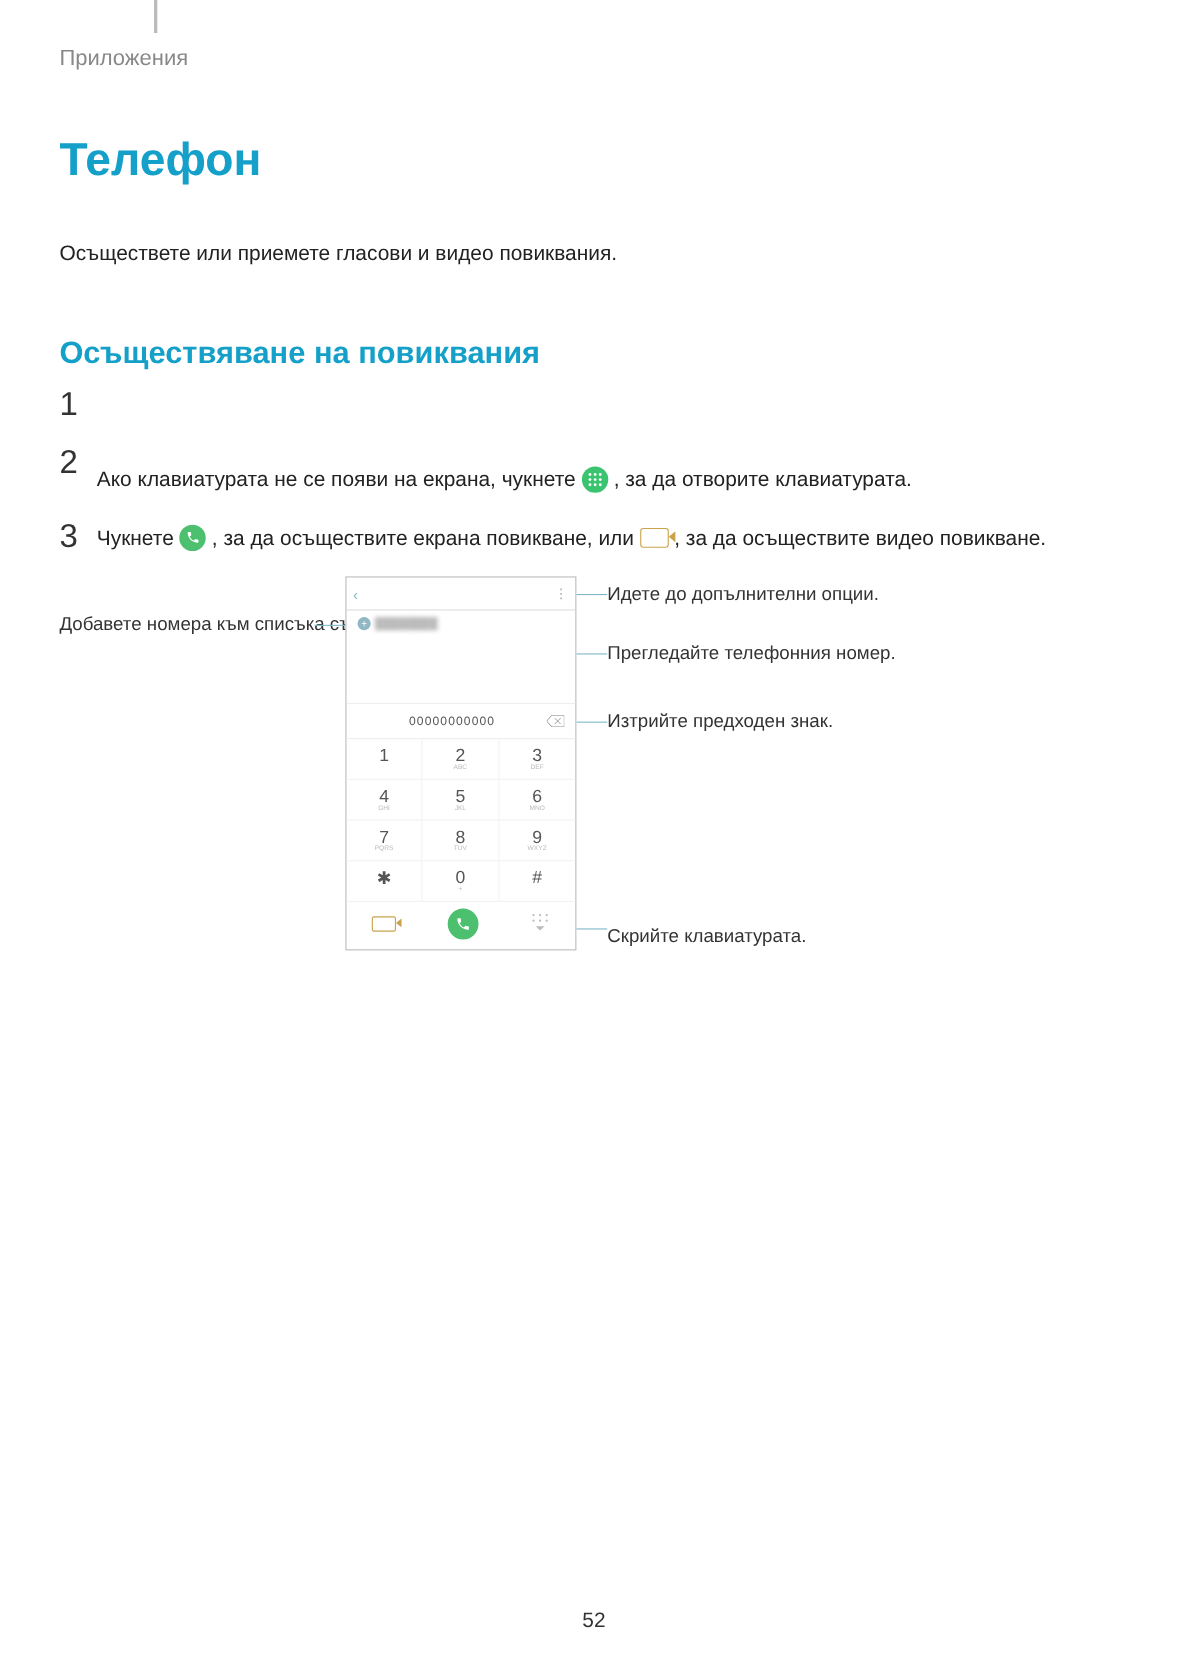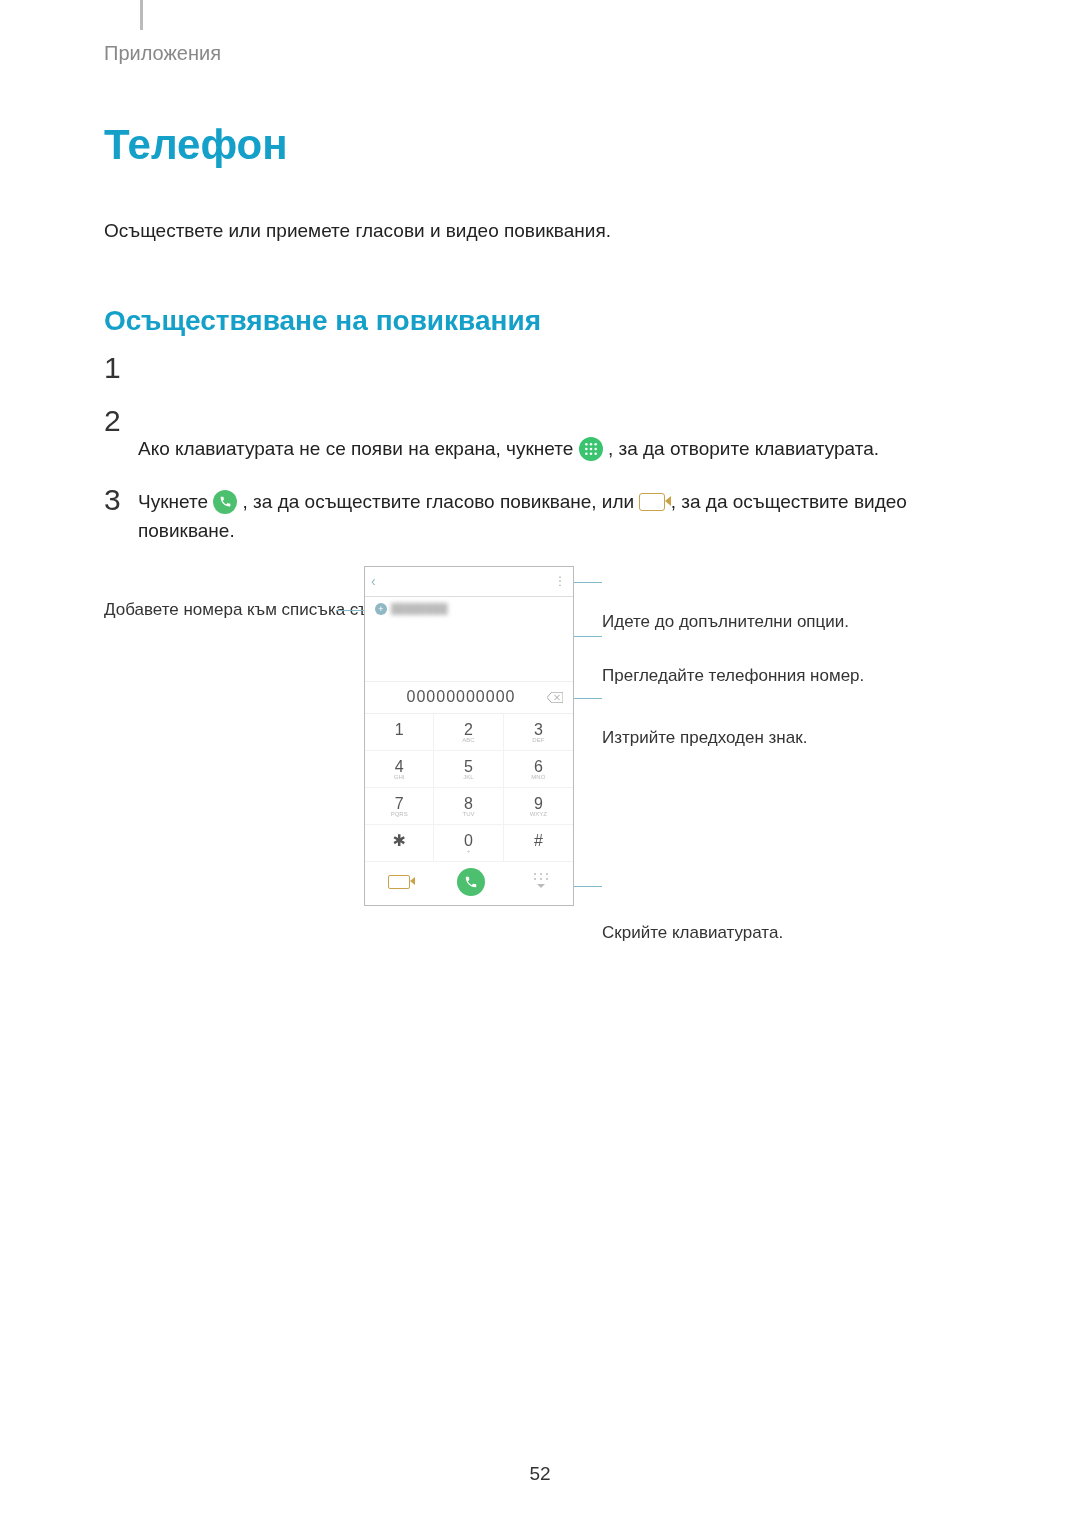--- a/index.html
+++ b/index.html
@@ -5,21 +5,21 @@
   * { box-sizing: border-box; margin: 0; padding: 0; }
   body {
     width: 1080px;
     height: 1527px;
     background: #fff;
     font-family: Arial, Helvetica, sans-serif;
     color: #222;
     position: relative;
   }
   .page {
-    padding: 42px 78px 0 104px;
+    padding: 42px 78px 0 54px;
     position: relative;
   }
   .top-rule {
     position: absolute;
     top: 0; left: 140px;
     width: 3px; height: 30px;
     background: #bbb;
   }
   .breadcrumb {
     font-size: 20px;
@@ -55,21 +55,21 @@
     color: #333;
     width: 34px;
     flex-shrink: 0;
     line-height: 1.1;
   }
   .step-body {
     font-size: 19px;
     line-height: 1.55;
     padding-top: 4px;
   }
-  .step-body .sub { margin-top: 26px; }
+  .step-body .sub { margin-top: 14px; }
   .bold { font-weight: 700; }
   .inline-icon {
     display: inline-flex;
     align-items: center;
     justify-content: center;
     vertical-align: middle;
     width: 24px; height: 24px;
     border-radius: 50%;
     font-size: 13px;
     position: relative;
@@ -148,21 +148,21 @@
   .phone-number-row {
     height: 32px;
     display: flex;
     align-items: center;
     padding: 0 10px;
     border-top: 1px solid #eee;
   }
   .phone-number {
     flex: 1;
     text-align: center;
-    font-size: 16px;
+    font-size: 11px;
     letter-spacing: 1px;
     color: #555;
     font-weight: 300;
   }
   .phone-backspace {
     width: 16px; height: 11px;
     position: relative;
   }
   .phone-backspace svg { width: 16px; height: 11px; display: block; }
   .keypad {
@@ -224,21 +224,20 @@
   .anno-left {
     text-align: right;
     padding-right: 28px;
     left: 0;
     width: 260px;
   }
   .anno-right {
     padding-left: 28px;
     left: 470px;
     width: 430px;
-    margin-top: 40px;
   }
   .lead {
     position: absolute;
     height: 1px;
     background: #7fb8c8;
   }
   .lead-v {
     position: absolute;
     width: 1px;
     background: #7fb8c8;
@@ -307,21 +306,21 @@
 
     <div class="step">
       <div class="step-num">3</div>
       <div class="step-body">
         <span>Чукнете </span>
         <span class="inline-icon ic-call">
           <svg viewBox="0 0 24 24" fill="#fff">
               <path d="M6.6 10.8c1.4 2.8 3.8 5.1 6.6 6.6l2.2-2.2c.3-.3.7-.4 1-.2 1.1.4 2.4.6 3.6.6.6 0 1 .4 1 1V20c0 .6-.4 1-1 1C10.6 21 3 13.4 3 4c0-.6.4-1 1-1h3.5c.6 0 1 .4 1 1 0 1.2.2 2.5.6 3.6.1.3 0 .7-.2 1l-2.3 2.2z"></path>
             </svg>
         </span>
-        <span>, за да осъществите гласово повикване, или </span>
+        <span>, за да осъществите екрана повикване, или </span>
         <span class="inline-icon ic-video"></span>
         <span>, за да осъществите видео повикване.</span>
       </div>
     </div>
   </div>
 
   <div class="diagram-wrap">
 
     <div class="anno anno-left" style="top:34px;">Добавете номера към списъка със записи.</div>
     <div class="lead" style="left:232px;top:44px;width:42px;"></div>

